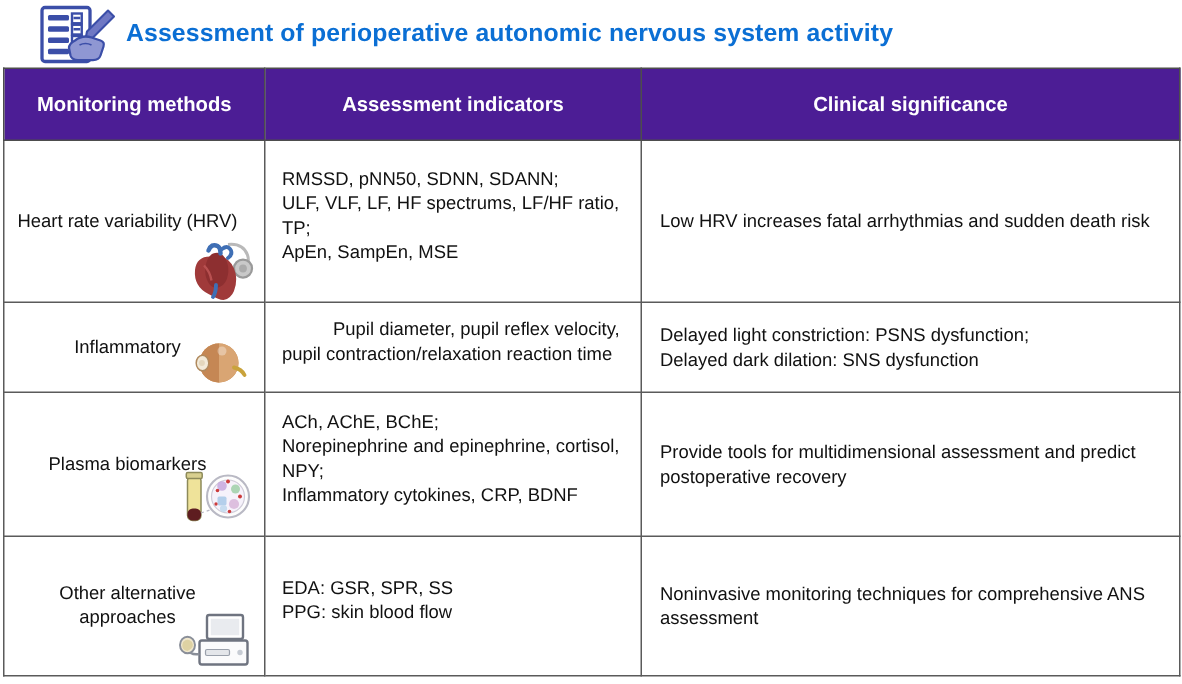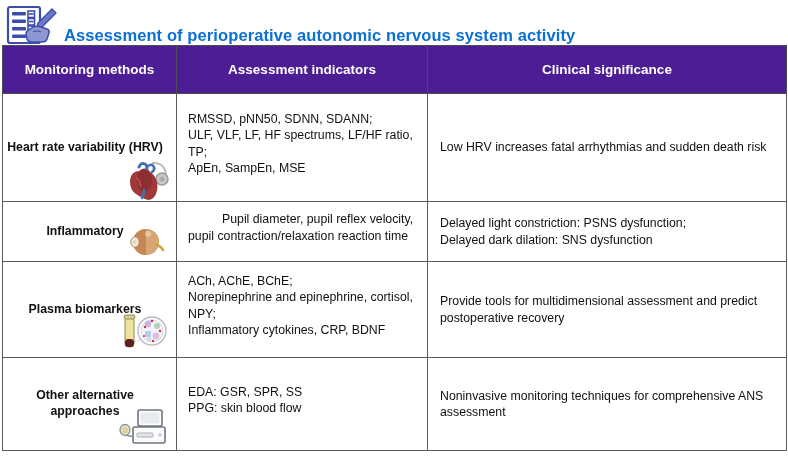--- a/index.html
+++ b/index.html
@@ -8,23 +8,24 @@
     background:#ffffff;
     font-family:"Liberation Sans", sans-serif;
     overflow:hidden;
   }
   .page{position:relative;width:788px;height:456px;box-sizing:border-box;}
 
   
   .header{
     height:45px;
     display:flex;
-    align-items:flex-end;
+    align-items:center;
     padding-left:6px;
     box-sizing:border-box;
+    margin-left:20px;
   }
   .header-icon{
     width:52px;height:40px;
     flex:0 0 52px;
     position:relative;
     margin-right:6px;
   }
   .page-title{
     color:#0b6fd4;
     font-size:16.5px;
@@ -61,21 +62,20 @@
     vertical-align:middle;
     font-size:12.3px;
     color:#111111;
     line-height:1.32;
     box-sizing:border-box;
   }
   td.method{
     text-align:center;
     position:relative;
     padding:6px 8px 6px 3px;
-    font-weight:bold;
   }
   td.method .mlabel{
     display:block;
     text-align:center;
     line-height:1.3;
     padding-right:4px;
   }
   td.ind{padding:0 10px 8px 11px;}
   td.sig{padding:8px 10px 8px 12px;}
 

